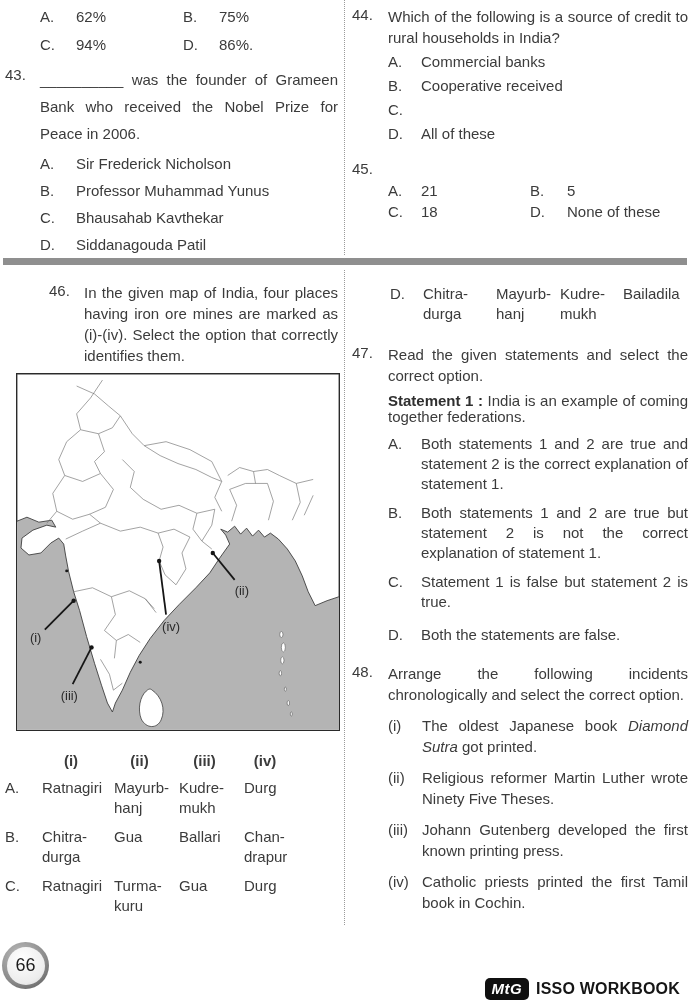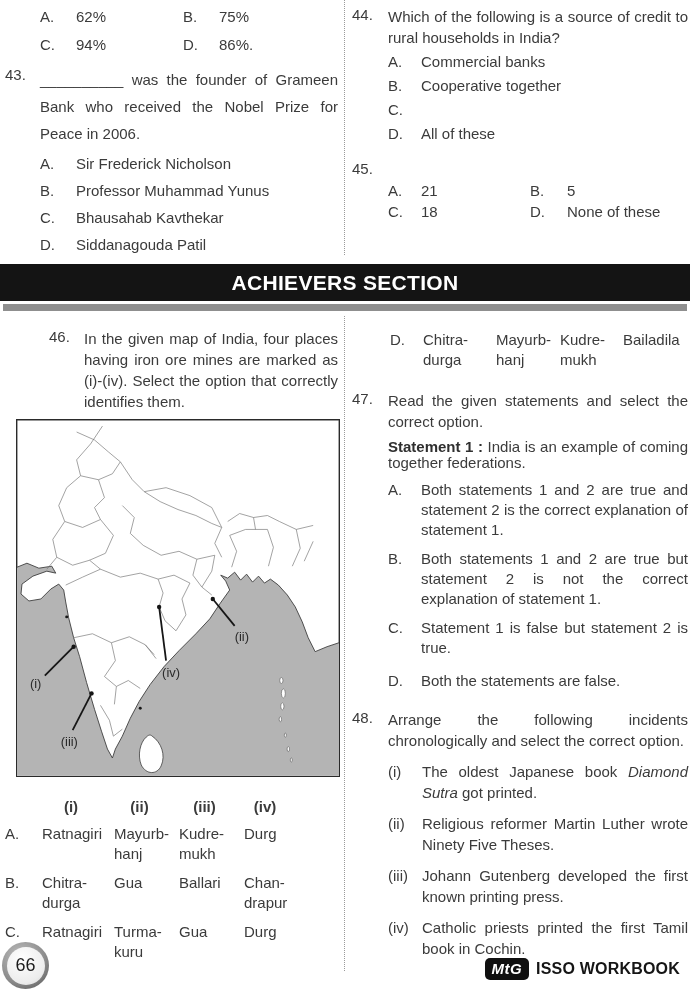--- a/index.html
+++ b/index.html
@@ -63,21 +63,21 @@
     width: 47px; height: 47px; border-radius: 50%;
     background: radial-gradient(circle at 38% 30%, #bdbdbd, #8a8a8a 60%, #4f4f4f);
     display: flex; align-items: center; justify-content: center;
   }
   .page-badge-inner {
     width: 38px; height: 38px; border-radius: 50%;
     background: radial-gradient(circle at 40% 30%, #ffffff, #ececec 70%, #cfcfcf);
     display: flex; align-items: center; justify-content: center;
     font-size: 18px; color: #1c1c1c;
   }
-  .brand { position: absolute; right: 10px; top: 958px; display: flex; align-items: center; padding-left: 12px; }
+  .brand { position: absolute; right: 10px; top: 978px; display: flex; align-items: center; padding-left: 12px; }
   .brand-logo {
     background: #101010; color: #ffffff; font-weight: bold; font-style: italic;
     font-size: 15px; padding: 2px 7px 3px 6px; border-radius: 5px; letter-spacing: 0.5px;
   }
   .brand-name { font-weight: bold; color: #151515; font-size: 16px; margin-left: 7px; letter-spacing: 0.2px; }
   svg text { font-family: "Liberation Sans", sans-serif; font-size: 13px; fill: #2a2a2a; }
 </style>
 </head>
 <body>
 
@@ -124,21 +124,21 @@
       <div class="question" style="margin-top:0;">
         <div class="qnum">44.</div>
         <div class="qbody">
           <div>Which of the following is a source of credit to rural households in India?</div>
           <div class="opt">
             <span class="opt-letter">A.</span>
             <span class="opt-text">Commercial banks</span>
           </div>
           <div class="opt">
             <span class="opt-letter">B.</span>
-            <span class="opt-text">Cooperative together</span>
+            <span class="opt-text">Cooperative received</span>
           </div>
           <div class="opt">
             <span class="opt-letter">C.</span>
           </div>
           <div class="opt">
             <span class="opt-letter">D.</span>
             <span class="opt-text">All of these</span>
           </div>
         </div>
       </div>
@@ -152,23 +152,20 @@
         <span>B.</span>
         <span>5</span>
         <span>C.</span>
         <span>18</span>
         <span>D.</span>
         <span>None of these</span>
       </div>
     </div>
   </div>
 
-  <div class="banner">
-    <span>ACHIEVERS SECTION</span>
-  </div>
   <div class="banner-shadow"></div>
 
   <div class="section bottom-section">
     <div class="col-left">
       <div class="question" style="margin-top:6px;margin-left:44px;">
         <div class="qnum">46.</div>
         <div class="qbody">
           <div>In the given map of India, four places having iron ore mines are marked as (i)-(iv). Select the option that correctly identifies them.</div>
         </div>
       </div>

